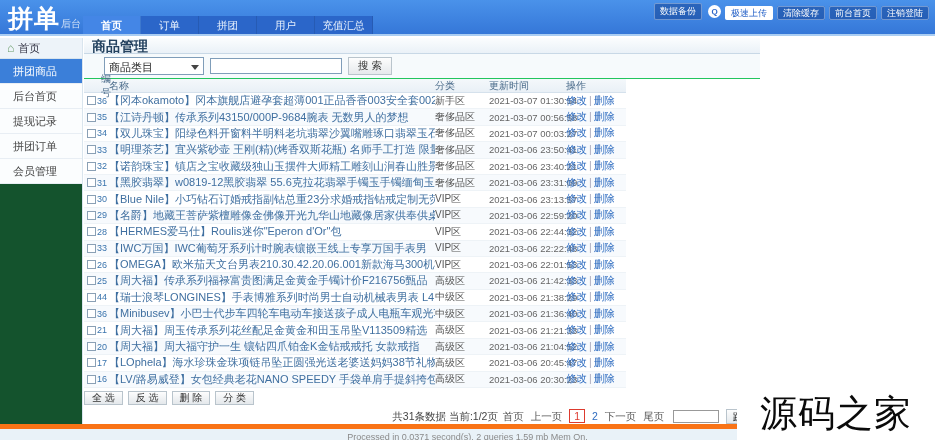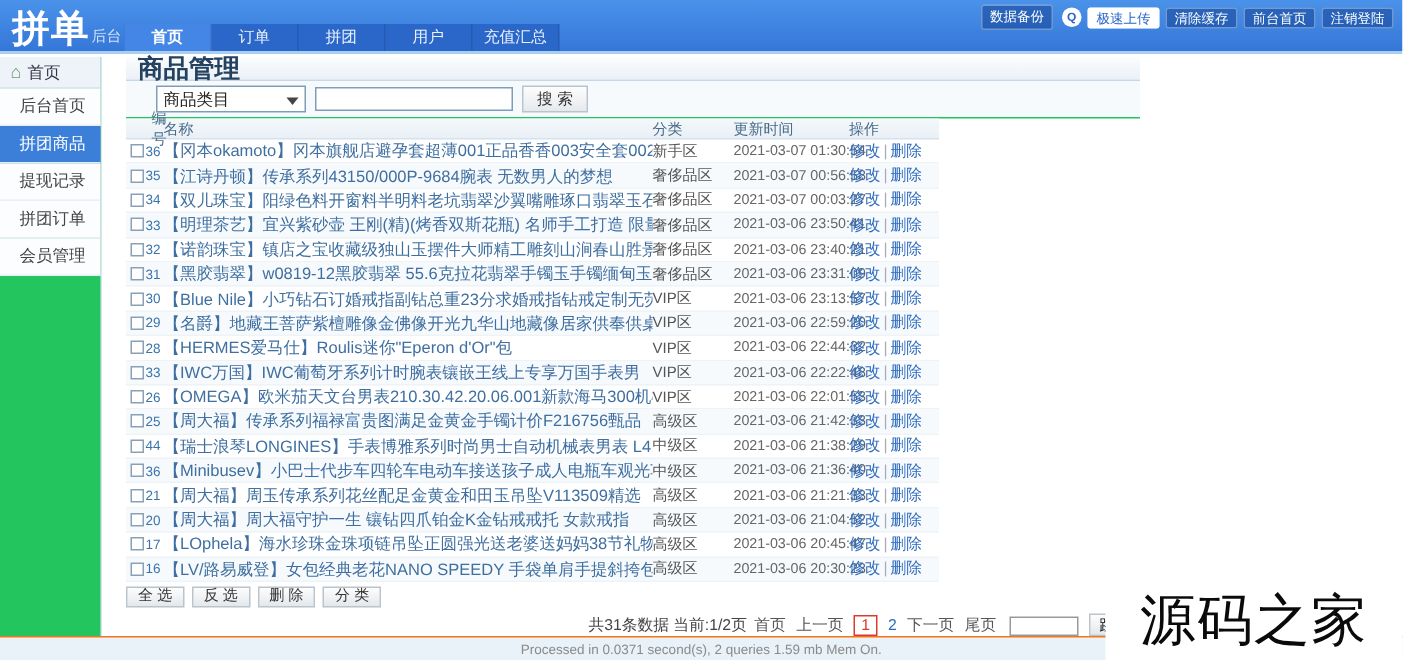--- a/index.html
+++ b/index.html
@@ -17,32 +17,32 @@
               color:#e9f2fd; text-decoration:none; border-right:1px solid rgba(0,0,0,0.10); cursor:pointer; }
   .nav .tab.active { background:#4486e6; color:#fff; font-weight:bold; }
   .topbtns { position:absolute; right:6px; top:2px; display:flex; align-items:center; }
   .topbtn { font-size:9px; color:#fff; text-decoration:none; background:rgba(18,66,150,0.55);
             border:1px solid rgba(255,255,255,0.35); border-radius:2px; padding:1px 5px; margin-left:4px; cursor:pointer; }
   .topbtn.light { background:#fff; color:#2b66c9; }
   .qqicon { width:13px; height:13px; border-radius:50%; background:#fff; color:#2b66c9;
             font-size:8px; font-weight:bold; text-align:center; line-height:13px; margin-left:6px; }
 
   
-  .sidebar { position:absolute; left:0; top:38px; bottom:16px; width:68px; background:#22c55e;
+  .sidebar { position:absolute; left:0; top:38px; bottom:16px; width:83px; background:#14532d;
              border-right:1px solid #d9e5ee; }
   .side-home { height:21px; line-height:21px; background:#edf3f9; border-bottom:1px solid #d8e4ee;
                font-size:11px; color:#334; padding-left:7px; }
   .home-icon { color:#6b9e6b; font-size:12px; margin-right:4px; }
   .side-item { height:25px; line-height:25px; padding-left:13px; font-size:11px; color:#444;
                border-bottom:1px solid #e8eef4; cursor:pointer; background:#fbfdfe; }
   .side-item.active { background:#3b7fd9; color:#fff; }
 
   
   .content { position:absolute; left:84px; top:38px; width:676px; }
-  .panel-title { height:16px; line-height:16px; font-size:17px; font-weight:bold; color:#24425f;
+  .panel-title { height:16px; line-height:16px; font-size:14px; font-weight:bold; color:#24425f;
                  background:linear-gradient(#fbfdfe,#eaf1f7); border-bottom:1px solid #c8d8e6; padding-left:8px; }
   .searchbar { height:25px; background:#f6fafc; border-bottom:1px solid #22c55e;
                display:flex; align-items:center; padding-left:20px; }
   .select { position:relative; width:100px; height:18px; line-height:16px; background:#fff;
             border:1px solid #7f9db9; font-size:11px; color:#222; padding:1px 4px; cursor:pointer; }
   .caret { position:absolute; right:4px; top:7px; width:0; height:0;
            border-left:4px solid transparent; border-right:4px solid transparent; border-top:5px solid #444; }
   .search-input { width:132px; height:16px; border:1px solid #7f9db9; margin-left:6px; font-size:11px; padding:0 3px; }
   .btn { height:18px; font-size:10.5px; color:#333; background:linear-gradient(#fdfdfd,#e6e9ec);
          border:1px solid #b9c4cc; padding:0 9px; margin-left:6px; cursor:pointer; }
@@ -76,21 +76,21 @@
   .pager { margin-top:4px; text-align:right; font-size:10.5px; color:#444; }
   .pager a { color:#555; text-decoration:none; margin:0 2px; cursor:pointer; }
   .pager .cur { display:inline-block; border:1px solid #dd3a2e; color:#dd3a2e; padding:0 4px; margin:0 2px; background:#fff; }
   .pager .pg2 { color:#2e6cc0; }
   .jump-input { width:46px; height:13px; border:1px solid #999; margin:0 4px; font-size:10px; }
   .jump-btn { height:15px; font-size:10px; background:linear-gradient(#fdfdfd,#e4e8eb); border:1px solid #b9c4cc;
               padding:0 6px; cursor:pointer; }
 
   
   .footer { position:absolute; left:0; bottom:0; width:935px; height:16px; line-height:16px;
-            background:#e9f2f8; border-top:1px solid #f97316; text-align:center; font-size:9px; color:#8a8a8a; }
+            background:#e9f2f8; border-top:5px solid #f97316; text-align:center; font-size:9px; color:#8a8a8a; }
 
   
   .watermark { position:absolute; right:0; bottom:0; width:198px; height:52px; background:#fff;
                z-index:50; text-align:center; line-height:52px; font-size:37px; font-weight:normal; color:#0a0a0a;
                text-shadow:-2px -2px 0 #fff, 2px -2px 0 #fff, -2px 2px 0 #fff, 2px 2px 0 #fff; letter-spacing:1px; }
 </style>
 </head>
 <body>
 
 <header class="topbar">
@@ -113,22 +113,22 @@
     <a class="topbtn light">极速上传</a><a class="topbtn">清除缓存</a><a class="topbtn">前台首页</a><a class="topbtn">注销登陆</a></span>
   </div>
 </header>
 
 <aside class="sidebar">
   <div class="side-home">
     <span class="home-icon">⌂</span><span>首页</span>
   </div>
   <div>
 
-  <div class="side-item">后台首页</div>
-      <div class="side-item active">拼团商品</div>
+  <div class="side-item active">拼团商品</div>
+      <div class="side-item">后台首页</div>
       <div class="side-item">提现记录</div>
       <div class="side-item">拼团订单</div>
       <div class="side-item">会员管理</div>
     </div>
 </aside>
 
 <main class="content">
   <div class="panel-title">商品管理</div>
 
   <div class="searchbar">

